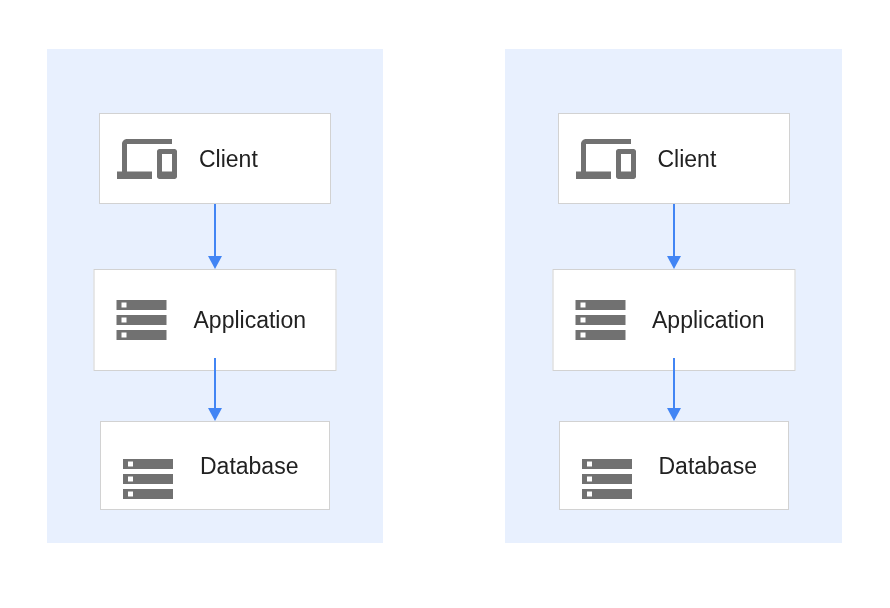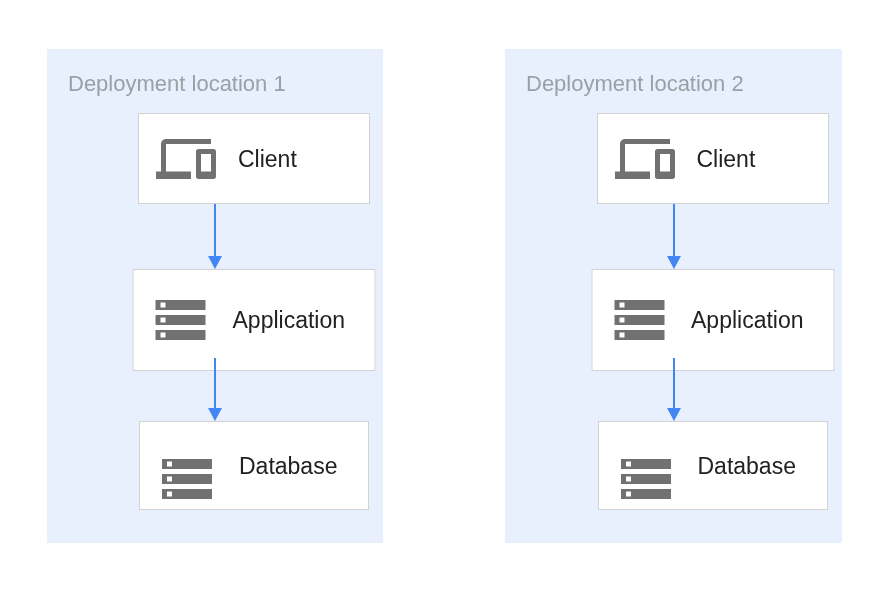--- a/index.html
+++ b/index.html
@@ -37,21 +37,20 @@
   .node {
     position: absolute;
     left: 50%;
     transform: translateX(-50%);
     background: #ffffff;
     border: 1px solid #D2D2D2;
     box-sizing: border-box;
     display: flex;
     align-items: center;
     padding-left: 17px;
-    margin-left: 39px;
   }
   .node-client      { top: 64px;  width: 232px; height: 91px; }
   .node-application { top: 220px; width: 243px; height: 102px; }
   .node-database    { top: 372px; width: 230px; height: 89px; align-items: flex-end; }
 
   .node-icon { flex: 0 0 auto; display: block; }
   .node-icon path { fill: #717171; }
 
   .node-label {
     position: absolute;
@@ -86,21 +85,20 @@
     border-right: 7px solid transparent;
     border-top: 13px solid #4285F4;
   }
 </style>
 </head>
 <body>
 
 <div class="canvas">
 
   <div class="panel panel-1">
-    <div class="panel-title">Deployment location 1</div>
 
     <div class="node node-client">
       <svg class="node-icon" width="60" height="60" viewBox="0 0 24 24" aria-hidden="true">
         <path d="M4 6h18V4H4c-1.1 0-2 .9-2 2v11H0v3h14v-3H4V6zm19 2h-6c-.55 0-1 .45-1 1v10c0 .55.45 1 1 1h6c.55 0 1-.45 1-1V9c0-.55-.45-1-1-1zm-1 9h-4v-7h4v7z"></path>
       </svg>
       <span class="node-label">Client</span>
     </div>
 
     <div class="arrow arrow-1">
       <div class="arrow-line"></div>
@@ -121,21 +119,20 @@
 
     <div class="node node-database">
       <svg class="node-icon" width="60" height="60" viewBox="0 0 24 24" aria-hidden="true">
         <path d="M2 20h20v-4H2v4zm2-3h2v2H4v-2zM2 4v4h20V4H2zm4 3H4V5h2v2zm-4 7h20v-4H2v4zm2-3h2v2H4v-2z"></path>
       </svg>
       <span class="node-label">Database</span>
     </div>
   </div>
 
   <div class="panel panel-2">
-    <div class="panel-title">Deployment location 2</div>
 
     <div class="node node-client">
       <svg class="node-icon" width="60" height="60" viewBox="0 0 24 24" aria-hidden="true">
         <path d="M4 6h18V4H4c-1.1 0-2 .9-2 2v11H0v3h14v-3H4V6zm19 2h-6c-.55 0-1 .45-1 1v10c0 .55.45 1 1 1h6c.55 0 1-.45 1-1V9c0-.55-.45-1-1-1zm-1 9h-4v-7h4v7z"></path>
       </svg>
       <span class="node-label">Client</span>
     </div>
 
     <div class="arrow arrow-1">
       <div class="arrow-line"></div>

